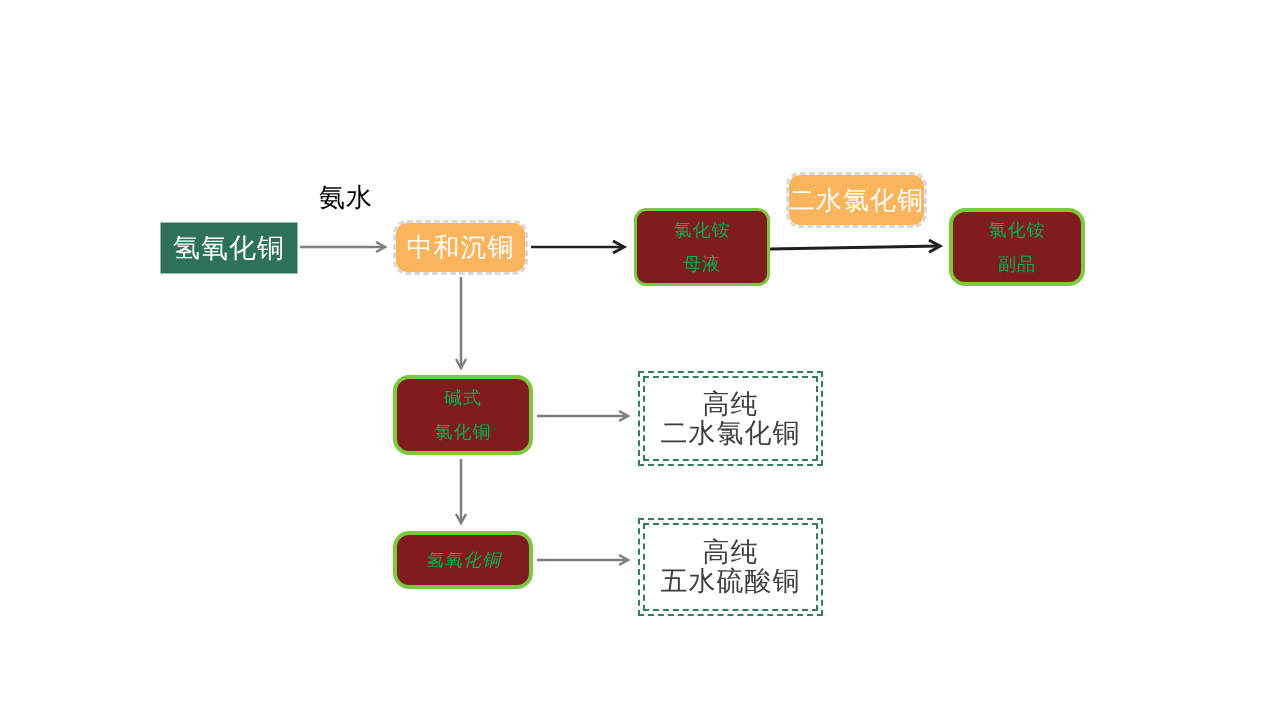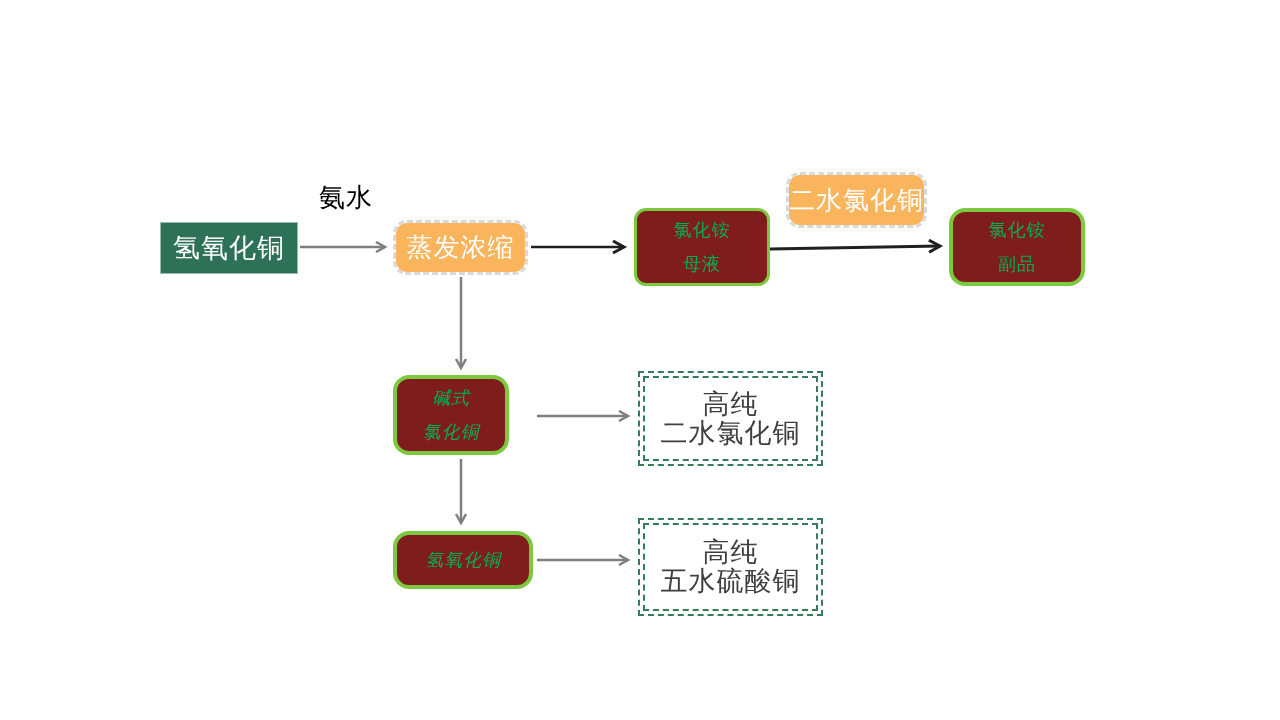--- a/index.html
+++ b/index.html
@@ -78,31 +78,31 @@
     <line class="ln-gray" x1="461" y1="277" x2="461" y2="368" marker-end="url(#vGray)"></line>
     <line class="ln-gray" x1="537" y1="416" x2="628" y2="416" marker-end="url(#vGray)"></line>
     <line class="ln-gray" x1="461" y1="459" x2="461" y2="523" marker-end="url(#vGray)"></line>
     <line class="ln-gray" x1="537" y1="560" x2="628" y2="560" marker-end="url(#vGray)"></line>
   </svg>
 
   <div class="node solid-dark" style="left:160px;top:222px;width:138px;height:52px;">氢氧化铜</div>
 
   <div class="edge-label" style="left:306px;top:180px;width:80px;height:34px;">氨水</div>
 
-  <div class="node orange" style="left:393px;top:220px;width:135px;height:55px;">蒸发浓缩</div>
+  <div class="node orange" style="left:393px;top:220px;width:135px;height:55px;">中和沉铜</div>
 
   <div class="node green-outline" style="left:634px;top:208px;width:136px;height:78px;">氯化铵
 母液</div>
 
   <div class="node orange" style="left:786px;top:172px;width:141px;height:56px;">二水氯化铜</div>
 
   <div class="node green-outline thick" style="left:949px;top:208px;width:136px;height:78px;">氯化铵
 副品</div>
 
-  <div class="node green-outline thick" style="left:393px;top:375px;width:116px;height:80px;font-style:italic;">碱式
+  <div class="node green-outline thick" style="left:393px;top:375px;width:140px;height:80px;">碱式
 氯化铜</div>
 
   <div class="node dashed-double" style="left:638px;top:371px;width:185px;height:95px;">高纯
 二水氯化铜</div>
 
   <div class="node green-outline thick" style="left:393px;top:531px;width:140px;height:58px;font-style:italic;">氢氧化铜</div>
 
   <div class="node dashed-double" style="left:638px;top:518px;width:185px;height:98px;">高纯
 五水硫酸铜</div>
 

